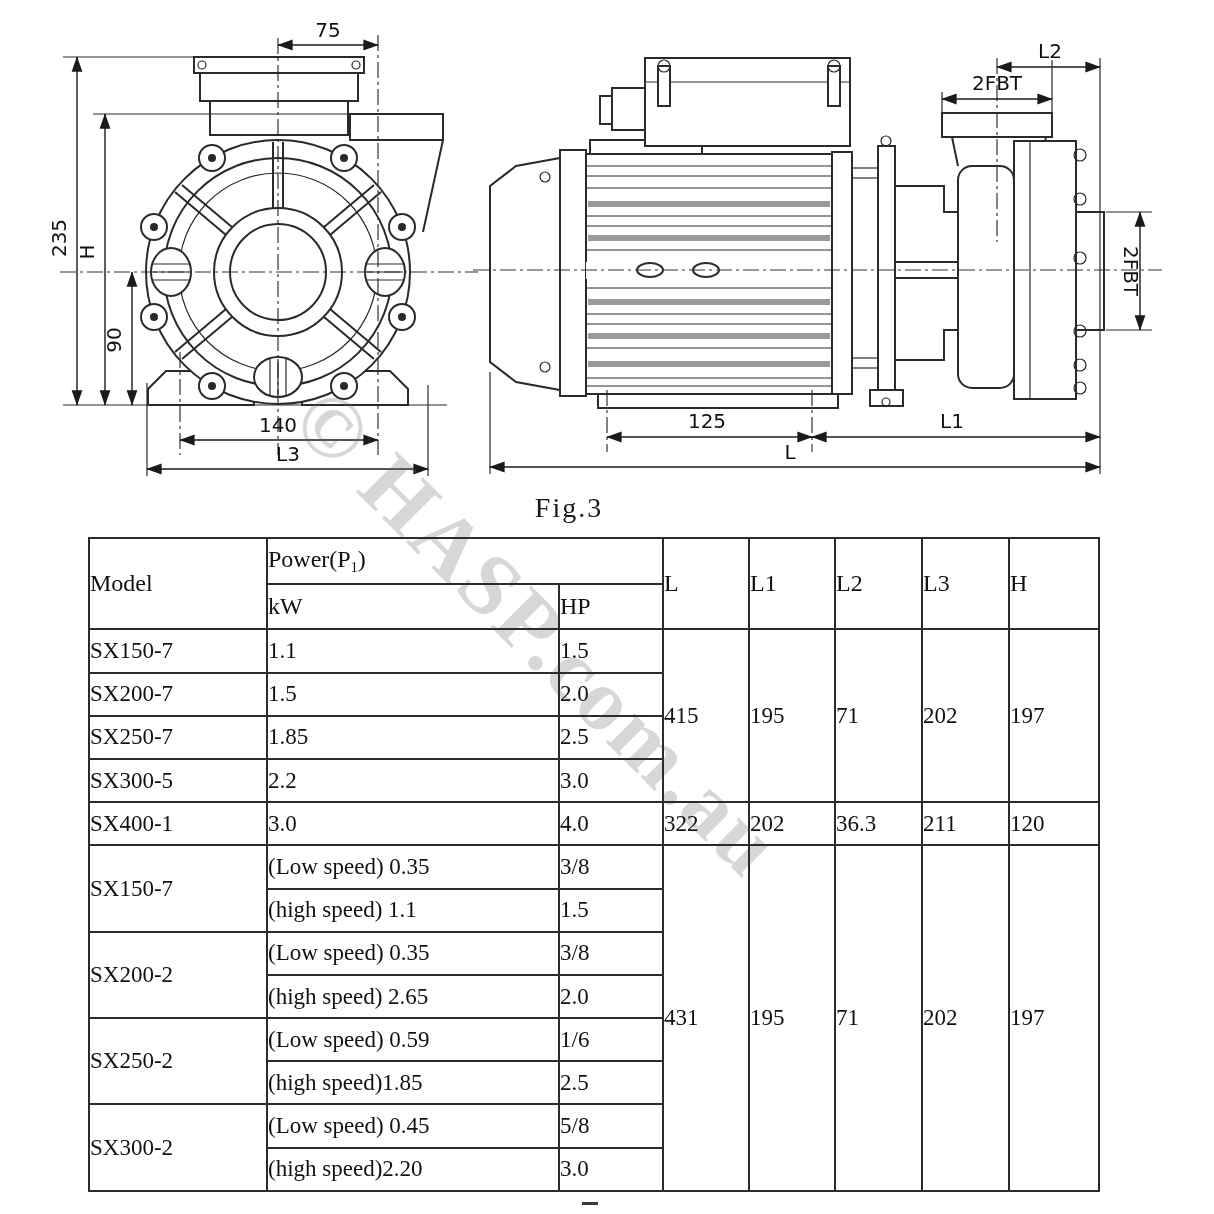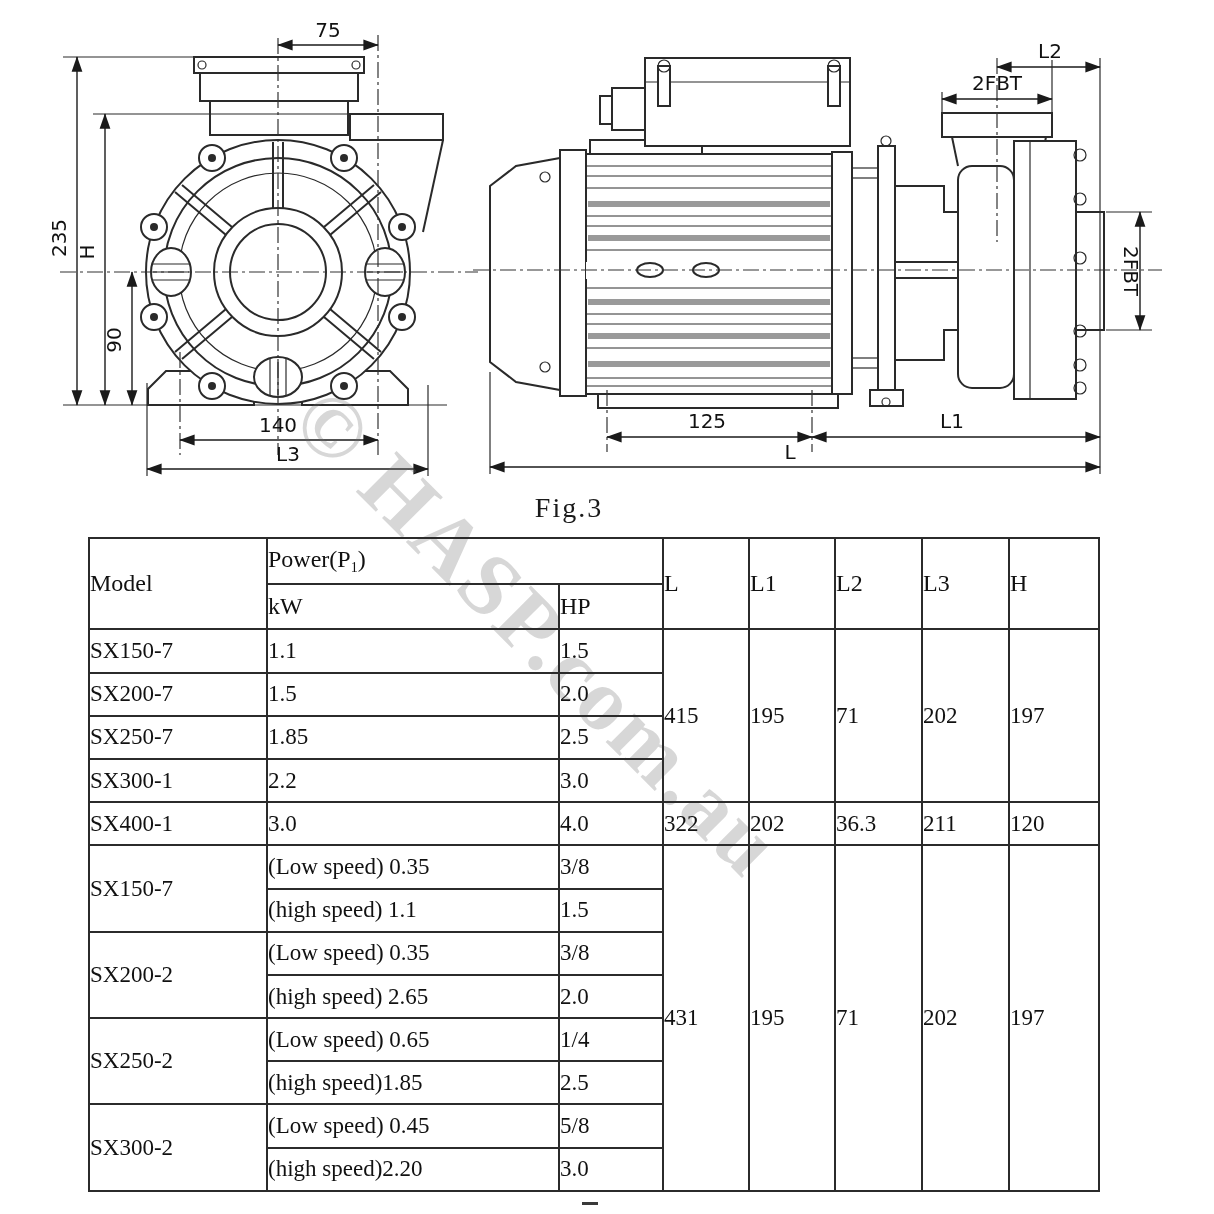--- a/index.html
+++ b/index.html
@@ -322,21 +322,21 @@
       <td>SX200-7</td>
       <td>1.5</td>
       <td>2.0</td>
     </tr>
     <tr class="dr">
       <td>SX250-7</td>
       <td>1.85</td>
       <td>2.5</td>
     </tr>
     <tr class="dr">
-      <td>SX300-1</td>
+      <td>SX300-5</td>
       <td>2.2</td>
       <td>3.0</td>
     </tr>
     <tr class="dr">
       <td>SX400-1</td>
       <td>3.0</td>
       <td>4.0</td>
       <td>322</td>
       <td>202</td>
       <td>36.3</td>
@@ -362,22 +362,22 @@
       <td rowspan="2">SX200-2</td>
       <td>(Low speed) 0.35</td>
       <td>3/8</td>
     </tr>
     <tr class="dr">
       <td>(high speed) 2.65</td>
       <td>2.0</td>
     </tr>
     <tr class="dr">
       <td rowspan="2">SX250-2</td>
-      <td>(Low speed) 0.65</td>
-      <td>1/4</td>
+      <td>(Low speed) 0.59</td>
+      <td>1/6</td>
     </tr>
     <tr class="dr">
       <td>(high speed)1.85</td>
       <td>2.5</td>
     </tr>
     <tr class="dr">
       <td rowspan="2">SX300-2</td>
       <td>(Low speed) 0.45</td>
       <td>5/8</td>
     </tr>

